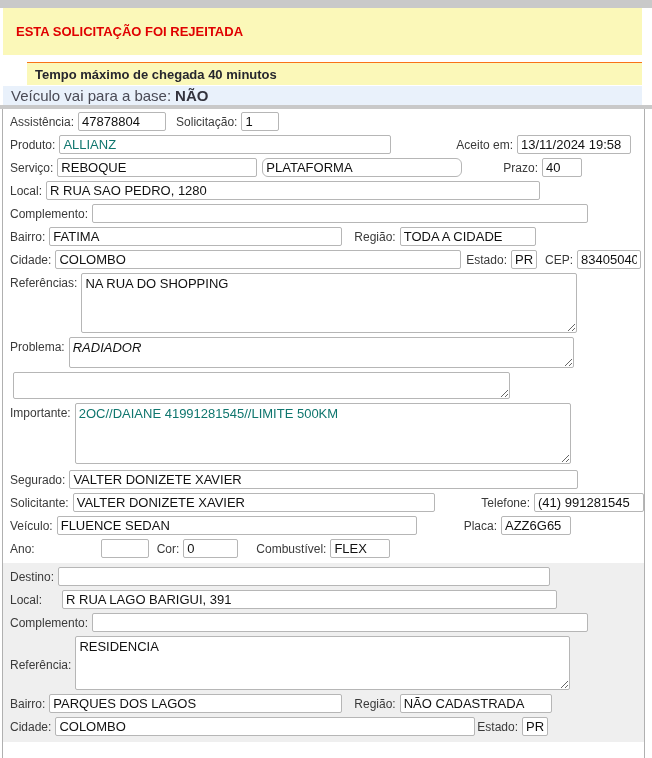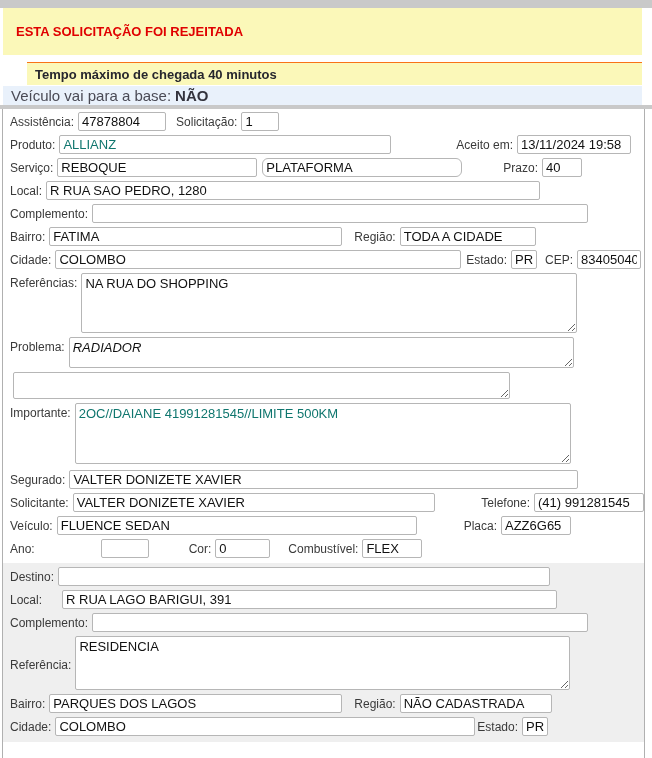--- a/index.html
+++ b/index.html
@@ -165,21 +165,21 @@
     <input class="inp" style="width: 360px;" value="FLUENCE SEDAN">
     <span class="rgroup" style="margin-right:73px">
       <span class="lbl">Placa:</span>
       <input class="inp" style="width: 70px;" value="AZZ6G65">
     </span>
   </div>
 
   <div class="row">
     <span class="lbl">Ano:</span>
     <input class="inp" style="width: 48px; margin-left: 62px;">
-    <span class="lbl" style="margin-left:40px">Cor:</span>
+    <span class="lbl" style="margin-left:8px">Cor:</span>
     <input class="inp" style="width: 55px;" value="0">
     <span class="lbl" style="margin-left:18px">Combustível:</span>
     <input class="inp" style="width: 60px;" value="FLEX">
   </div>
 
   <div class="dest-section">
 
     <div class="row">
       <span class="lbl">Destino:</span>
       <input class="inp" style="width: 492px;">

